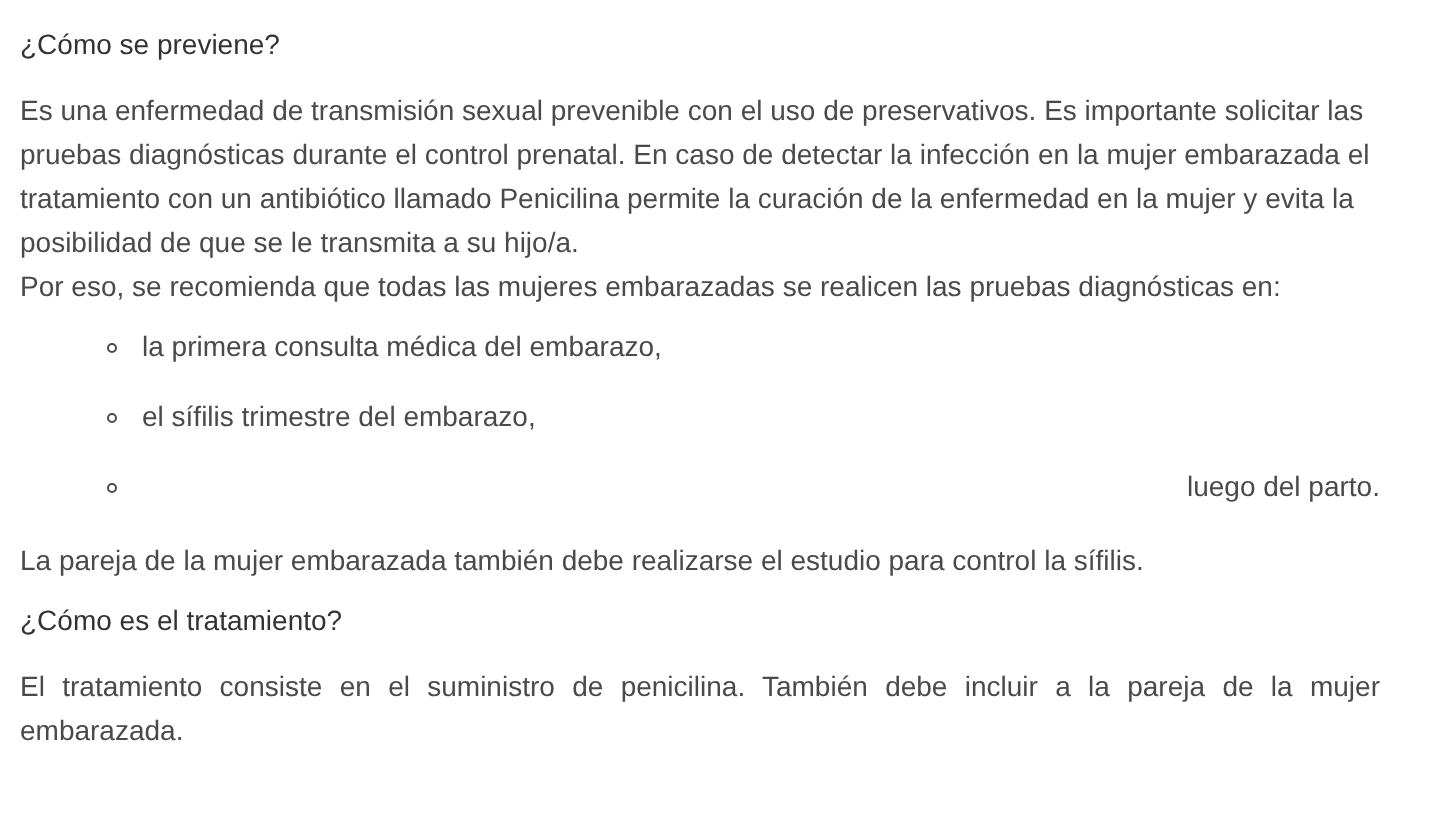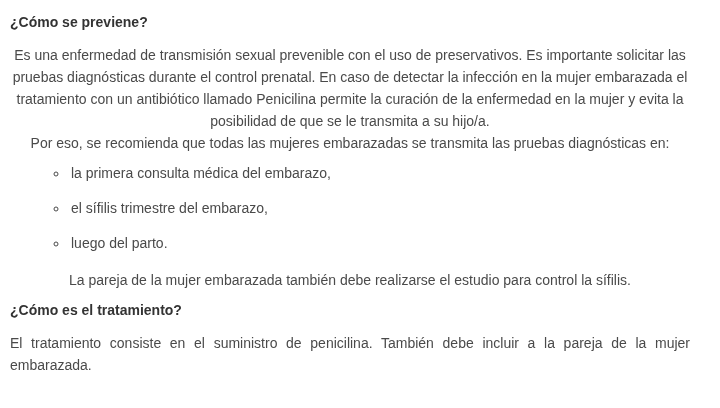--- a/index.html
+++ b/index.html
@@ -15,62 +15,63 @@
     font-family: "Liberation Sans", "DejaVu Sans", sans-serif;
     font-size: 14px;
     line-height: 22px;
     color: #4a4a4a;
     padding: 3px 30px 0 10px;
     -webkit-font-smoothing: antialiased;
   }
 
   .section-heading {
     font-size: 14px;
-    font-weight: bold;
+    font-weight: normal;
     color: #333333;
     line-height: 22px;
     margin: 8px 0 11px 0;
   }
 
   .body-text {
     margin: 0;
-    text-align: center;
+    text-align: left;
   }
 
   .justified {
     text-align: justify;
   }
 
   ul.bullet-list {
     list-style-type: circle;
     margin: 8px 0 15px 0;
     padding-left: 43px;
   }
 
   ul.bullet-list li {
     margin-bottom: 13px;
     padding-left: 2px;
     margin-left: 16px;
   }
 
   ul.bullet-list li:last-child {
     margin-bottom: 0;
+    text-align: right;
   }
 </style>
 </head>
 <body>
 
 <main>
 
   <section>
     <h3 class="section-heading">¿Cómo se previene?</h3>
 
     <p class="body-text">Es una enfermedad de transmisión sexual prevenible con el uso de preservativos. Es importante solicitar las pruebas diagnósticas durante el control prenatal. En caso de detectar la infección en la mujer embarazada el tratamiento con un antibiótico llamado Penicilina permite la curación de la enfermedad en la mujer y evita la posibilidad de que se le transmita a su hijo/a.</p>
 
-    <p class="body-text">Por eso, se recomienda que todas las mujeres embarazadas se transmita las pruebas diagnósticas en:</p>
+    <p class="body-text">Por eso, se recomienda que todas las mujeres embarazadas se realicen las pruebas diagnósticas en:</p>
 
     <ul class="bullet-list">
       <li>la primera consulta médica del embarazo,</li>
       <li>el sífilis trimestre del embarazo,</li>
       <li>luego del parto.</li>
     </ul>
 
     <p class="body-text">La pareja de la mujer embarazada también debe realizarse el estudio para control la sífilis.</p>
   </section>
 

